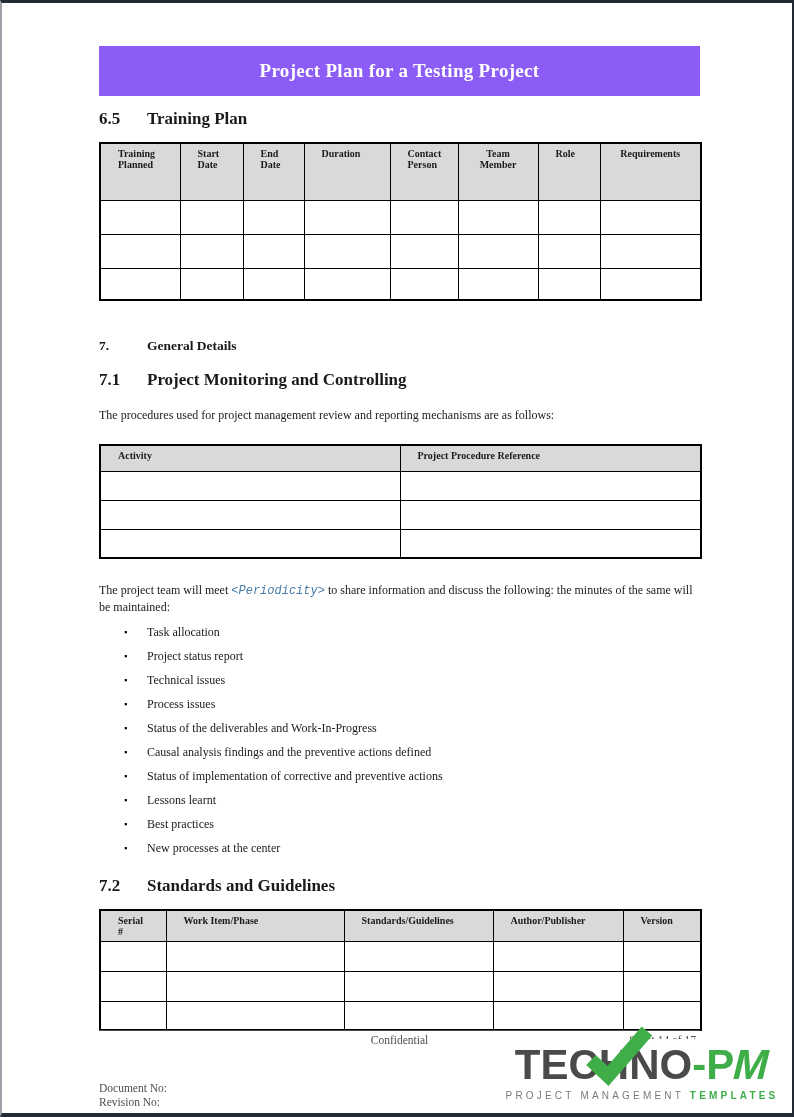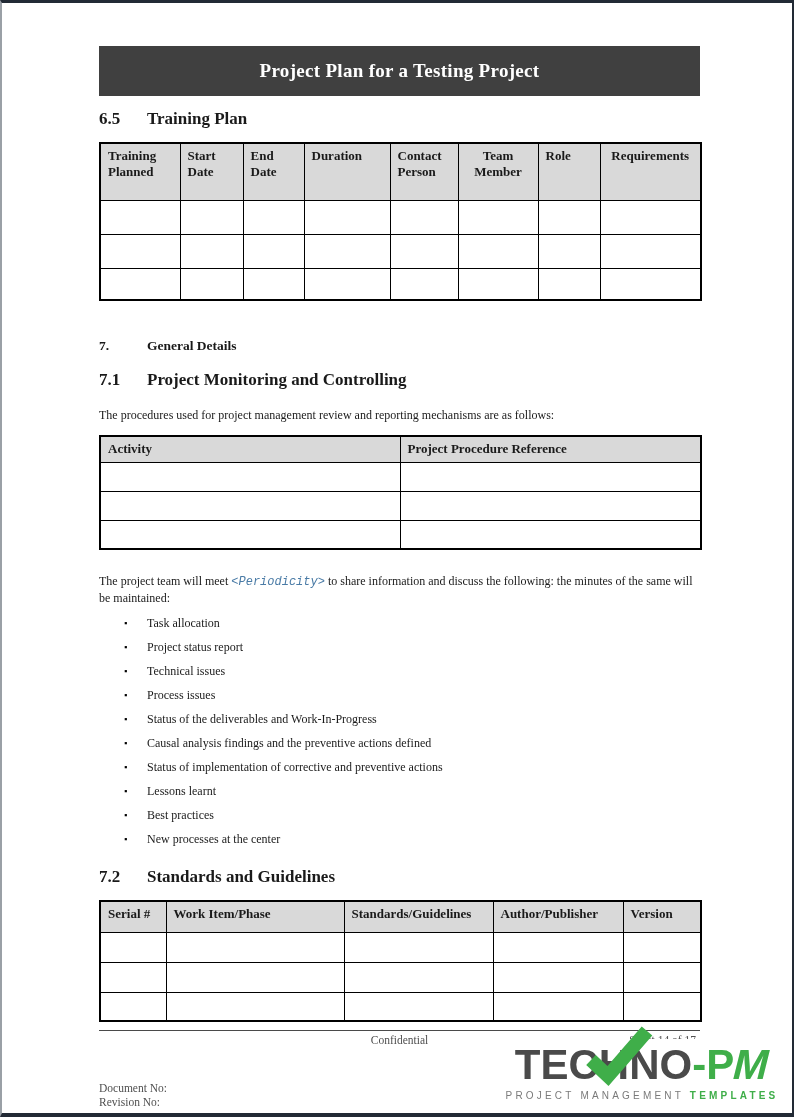--- a/index.html
+++ b/index.html
@@ -13,45 +13,45 @@
     border-bottom: 4px solid #222a35;
     border-left: 2px solid #9aa0a6;
     border-right: 2px solid #222a35;
     overflow: hidden;
     color: #1a1a1a;
   }
   .content { position: absolute; left: 97px; top: 0; width: 601px; }
 
   .banner {
     margin-top: 43px; height: 50px;
-    background: #404040;
+    background: #8b5cf6;
     display: flex; align-items: center; justify-content: center;
   }
   .banner-title {
     color: #ffffff; font-size: 19px; font-weight: bold; letter-spacing: .3px;
   }
 
   .heading { font-weight: bold; font-size: 17px; display: flex; }
   .heading .num { display: inline-block; width: 48px; flex: 0 0 48px; }
   .h-training   { margin-top: 13px; }
   .h-general    { margin-top: 37px; font-size: 13.5px; }
   .h-monitoring { margin-top: 16px; }
   .h-standards  { margin-top: 20px; }
 
   table { border-collapse: collapse; width: 601px; table-layout: fixed; }
   table, td, th { border: 1px solid #000; }
   table { border-width: 2px; }
-  th, td { padding: 4px 7px; vertical-align: top; text-align: left; font-size: 13px; }
+  th, td { padding: 4px 17px; vertical-align: top; text-align: left; font-size: 10px; }
   th { background: #d9d9d9; font-weight: bold; }
   th.center { text-align: center; }
   .t-training  { margin-top: 13px; }
   .t-training  tr.hdr  { height: 57px; }
   .t-training  tr.body { height: 34px; }
   .t-training  tr.body-last { height: 32px; }
-  .t-monitoring { margin-top: 11px; }
+  .t-monitoring { margin-top: 20px; }
   .t-monitoring tr.hdr  { height: 27px; }
   .t-monitoring tr.body { height: 29px; }
   .t-monitoring tr.body-last { height: 28px; }
   .t-standards { margin-top: 13px; }
   .t-standards tr.hdr  { height: 32px; }
   .t-standards tr.body { height: 30px; }
   .t-standards tr.body-last { height: 28px; }
 
   .para { font-size: 12px; line-height: 1.33; }
   .p-procedures { margin-top: 18px; }

